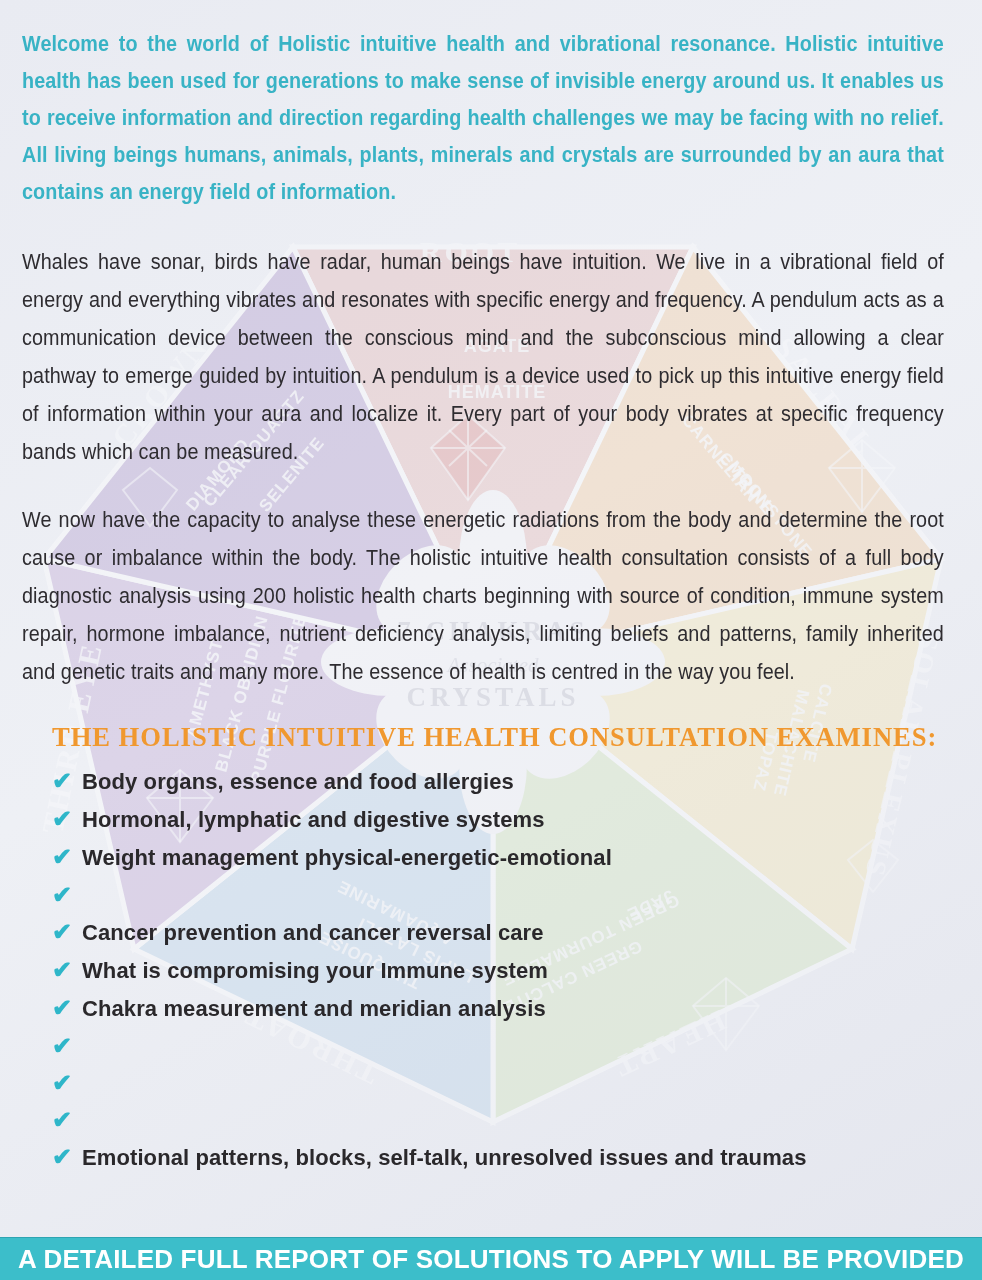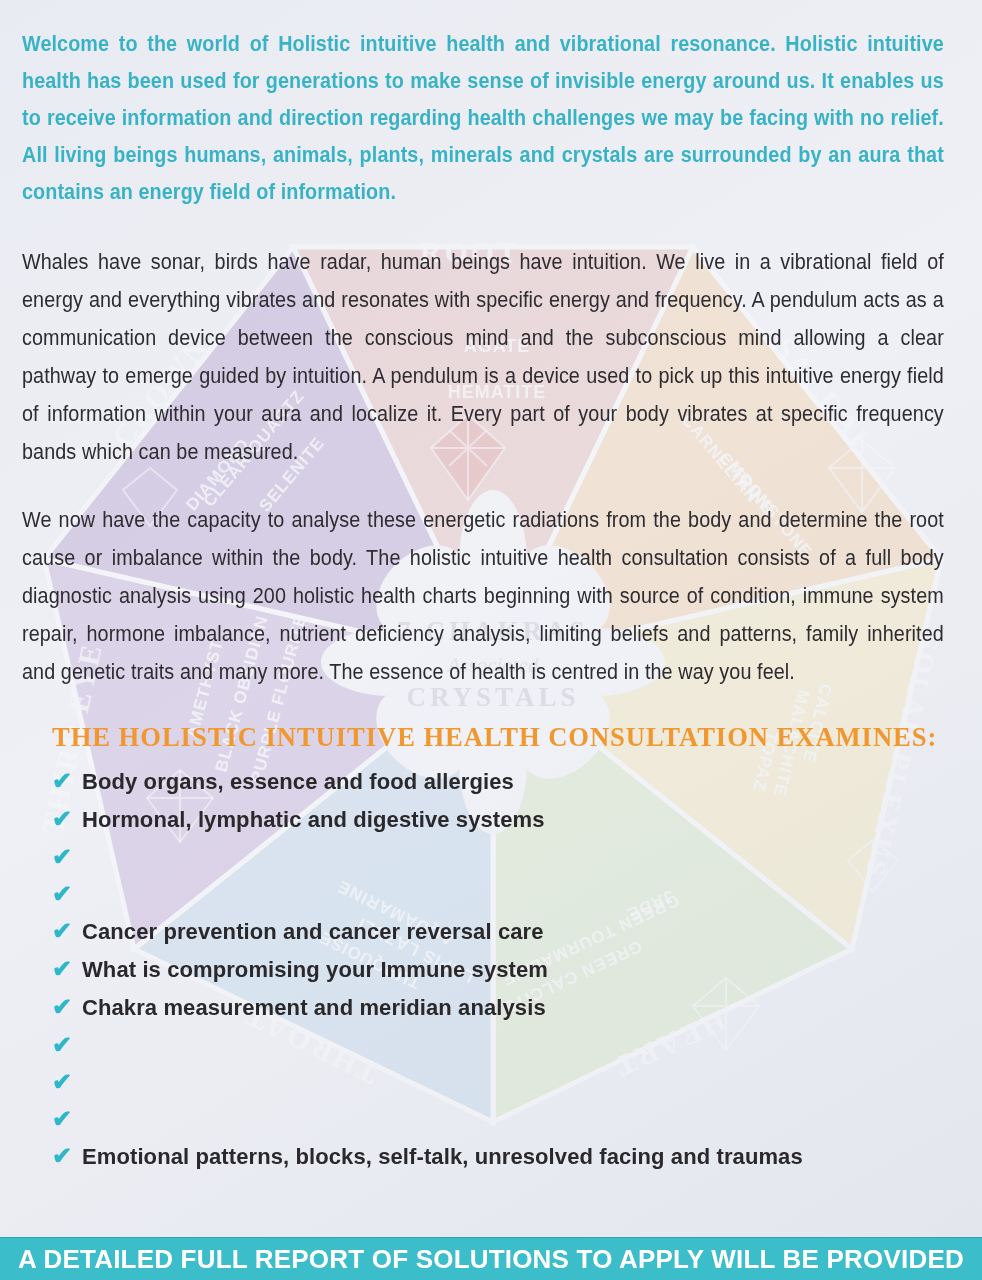--- a/index.html
+++ b/index.html
@@ -152,20 +152,21 @@
       <div class="check-item">
         <span class="check-glyph">✔</span>
         <span class="check-label">Body organs, essence and food allergies</span>
       </div>
       <div class="check-item">
         <span class="check-glyph">✔</span>
         <span class="check-label">Hormonal, lymphatic and digestive systems</span>
       </div>
       <div class="check-item">
         <span class="check-glyph">✔</span>
+        <span class="check-label">Weight management physical-energetic-emotional</span>
       </div>
       <div class="check-item">
         <span class="check-glyph">✔</span>
       </div>
       <div class="check-item">
         <span class="check-glyph">✔</span>
         <span class="check-label">Cancer prevention and cancer reversal care</span>
       </div>
       <div class="check-item">
         <span class="check-glyph">✔</span>
@@ -179,21 +180,21 @@
         <span class="check-glyph">✔</span>
       </div>
       <div class="check-item">
         <span class="check-glyph">✔</span>
       </div>
       <div class="check-item">
         <span class="check-glyph">✔</span>
       </div>
       <div class="check-item">
         <span class="check-glyph">✔</span>
-        <span class="check-label">Emotional patterns, blocks, self-talk, unresolved facing and traumas</span>
+        <span class="check-label">Emotional patterns, blocks, self-talk, unresolved issues and traumas</span>
       </div>
     </div>
   </div>
 
   <div class="banner">
     <span class="banner-text">A DETAILED FULL REPORT OF SOLUTIONS TO APPLY WILL BE PROVIDED</span>
   </div>
 
 </div>
 

